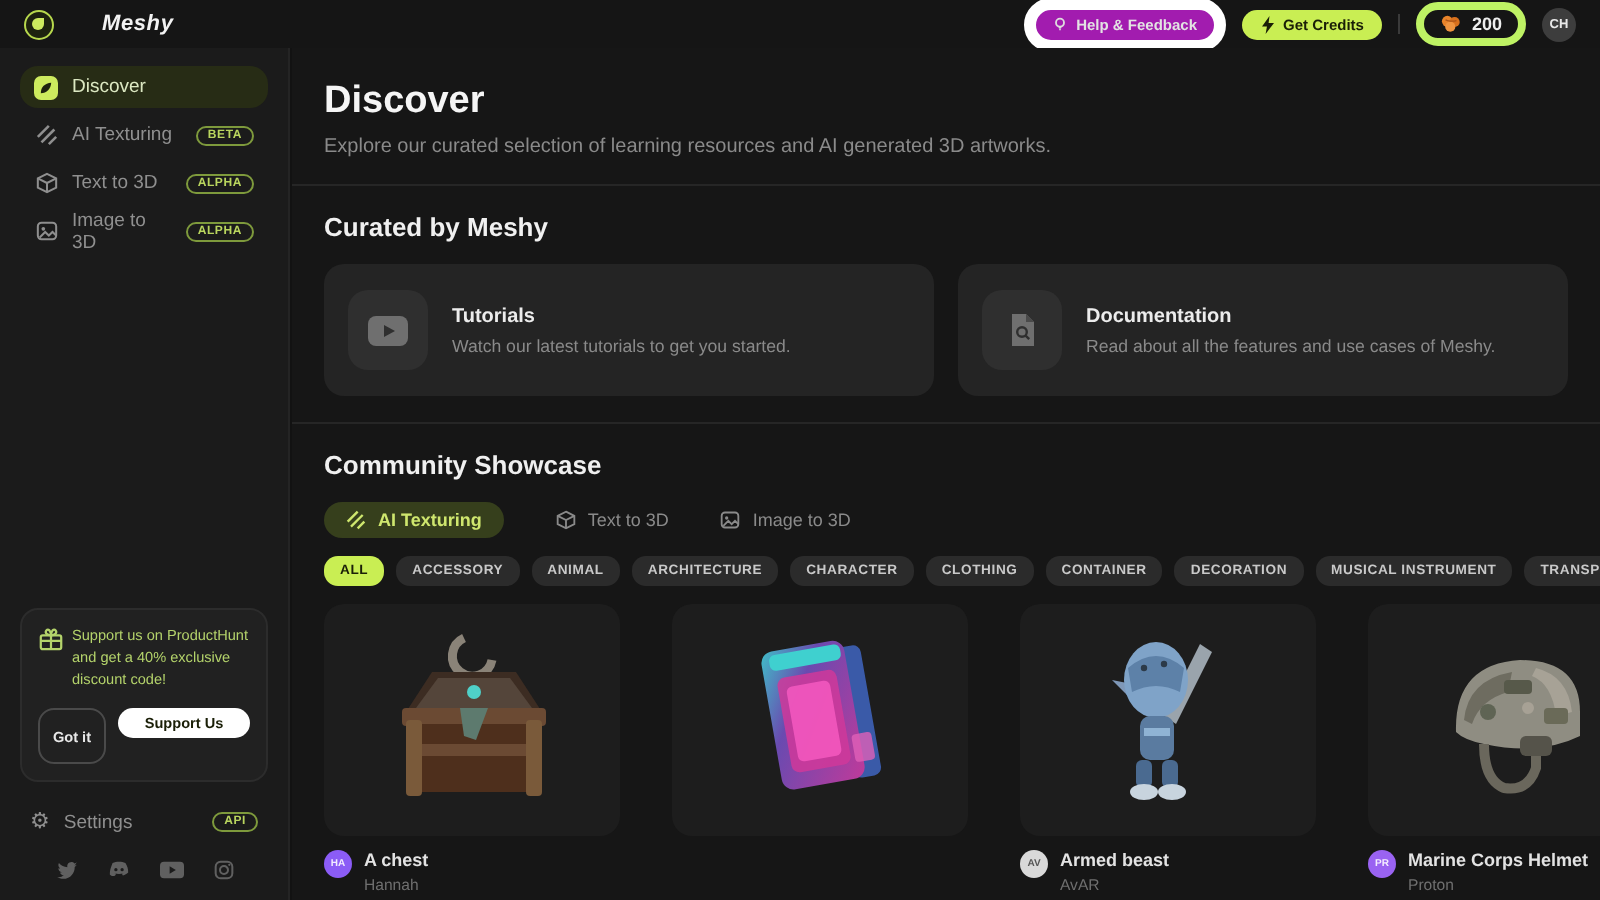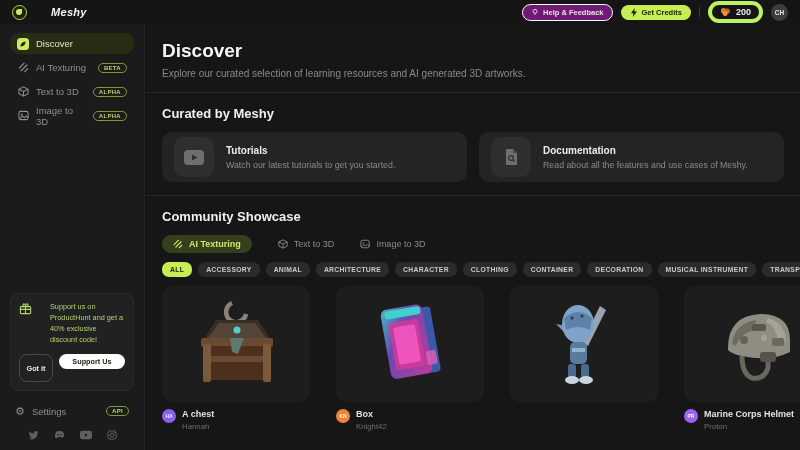--- a/index.html
+++ b/index.html
@@ -6,56 +6,56 @@
   html,body { width:800px; height:450px; overflow:hidden; background:#121212;
     font-family:"Liberation Sans","DejaVu Sans",sans-serif; color:#e6e6e6; }
   .topbar { position:absolute; top:0; left:0; width:800px; height:24px;
     display:flex; align-items:center; justify-content:space-between; padding:0 12px; background:#151515; }
   .logo { display:flex; align-items:center; gap:24px; }
   .logo-badge { width:15px; height:15px; border-radius:50%; background:#1d220f; border:1.5px solid #b7d84d; position:relative; }
   .logo-badge:after { content:""; position:absolute; left:3px; top:3px; width:6px; height:6px; border-radius:50% 0 50% 50%; background:#cdeb5e; }
   .logo-text { font-size:11px; font-weight:bold; font-style:italic; letter-spacing:.3px; color:#f2f2f2; }
   .top-right { display:flex; align-items:center; gap:8px; }
   .pill { display:flex; align-items:center; gap:4px; border-radius:999px; font-size:7.5px; font-weight:bold; }
-  .help-btn { background:#701a75; color:#e3e3e3; padding:3px 8px; border:1px solid #ffffff; }
+  .help-btn { background:#a21caf; color:#e3e3e3; padding:3px 8px; border:6px solid #ffffff; }
   .credits-btn { background:#c9ee53; color:#1a1f07; padding:3px 9px; }
   .vdiv { width:1px; height:10px; background:#3a3a3a; }
   .credit-count { border:4px solid #bef264; padding:2px 8px; font-size:9px; color:#eee; gap:5px; }
   .avatar-top { width:17px; height:17px; border-radius:50%; background:#3d3d3d; color:#e8e8e8;
     display:flex; align-items:center; justify-content:center; font-size:6.5px; font-weight:bold; }
 
   .sidebar { position:absolute; top:24px; left:0; width:145px; height:426px; background:#1b1b1b;
     border-right:1px solid #242424; display:flex; flex-direction:column; padding:9px 10px 8px; }
   .nav-item { display:flex; align-items:center; gap:7px; height:21px; margin-bottom:3px; padding:0 7px;
     border-radius:9px; color:#8f8f8f; font-size:9.5px; cursor:pointer; }
   .nav-item.active { background:#272c15; color:#dce8c2; }
   .nav-label { flex:1; }
   .badge { font-size:6px; font-weight:bold; color:#b9d55e; border:1px solid #7e9a3c; border-radius:8px; padding:1px 5px; letter-spacing:.3px; }
   .nav-icon { width:12px; height:12px; display:flex; align-items:center; justify-content:center; }
   .promo { margin-top:auto; background:#212121; border:1px solid #2c2c2c; border-radius:9px; padding:8px; }
-  .promo-row { display:flex; gap:18px; }
+  .promo-row { display:flex; gap:4px; }
   .promo-text { color:#b4d36b; font-size:7.3px; line-height:1.5; }
   .promo-btns { display:flex; gap:6px; margin-top:8px; }
   .btn-gotit { flex:0 0 34px; border:1px solid #4a4a4a; border-radius:8px; color:#e8e8e8;
     font-size:7.3px; font-weight:bold; height:28px; display:flex; align-items:center; justify-content:center; background:transparent; }
   .btn-support { flex:1; background:#ffffff; border-radius:8px; color:#1a1f07; font-size:7.3px; font-weight:bold;
     height:15px; display:flex; align-items:center; justify-content:center; }
   .settings-row { display:flex; align-items:center; gap:7px; height:22px; margin-top:9px; padding:0 5px; color:#8f8f8f; font-size:9.5px; }
   .settings-row .nav-label { flex:1; }
   .gear { font-size:11px; color:#8f8f8f; line-height:1; }
   .socials { display:flex; justify-content:center; gap:15px; margin-top:8px; padding-bottom:2px; }
   .socials svg { opacity:.55; }
 
   .main { position:absolute; top:24px; left:146px; width:654px; height:426px; background:#161616; padding:11px 16px; overflow:hidden; }
   .page-title { font-size:19px; font-weight:bold; color:#f5f5f5; margin-top:5px; }
   .page-sub { font-size:10px; color:#8a8a8a; margin-top:6px; }
   .hr { height:1px; background:#262626; margin:13px -16px 0; }
   .sec-head { font-size:13px; font-weight:bold; color:#f0f0f0; margin-top:13px; }
   .curated { display:flex; gap:12px; margin-top:11px; }
-  .cur-card { flex:1; height:50px; background:#242424; border-radius:10px; display:flex; align-items:center; padding:0 12px; gap:12px; cursor:pointer; }
+  .cur-card { flex:1; height:66px; background:#242424; border-radius:10px; display:flex; align-items:center; padding:0 12px; gap:12px; cursor:pointer; }
   .cur-icon { width:40px; height:40px; border-radius:10px; background:#2f2f2f; display:flex; align-items:center; justify-content:center; }
   .cur-title { font-size:10px; font-weight:bold; color:#ececec; }
   .cur-desc { font-size:8.8px; color:#8a8a8a; margin-top:4px; }
   .tabs { display:flex; align-items:center; gap:26px; margin-top:11px; }
   .tab { display:flex; align-items:center; gap:6px; font-size:9px; color:#8a8a8a; padding:4px 0; cursor:pointer; }
   .tab.active { background:#363f1c; color:#cfe76e; font-weight:bold; border-radius:999px; padding:4px 11px; }
   .chips { display:flex; gap:6px; margin-top:9px; }
   .chip { background:#2b2b2b; color:#c9c9c9; font-size:6.8px; font-weight:bold; letter-spacing:.3px;
     padding:4px 8px; border-radius:7px; white-space:nowrap; cursor:pointer; }
   .chip.active { background:#c9ee53; color:#1a1f07; }
@@ -311,46 +311,46 @@
           <g transform="rotate(-10 50 50)">
             <rect x="62" y="16" width="14" height="66" rx="4" fill="#3a5aa8"></rect>
             <rect x="26" y="12" width="42" height="70" rx="6" fill="url(#bg1)"></rect>
             <rect x="30" y="14" width="36" height="8" rx="3" fill="#3fd0cf"></rect>
             <rect x="32" y="26" width="30" height="48" rx="4" fill="#d0389a" opacity=".85"></rect>
             <rect x="36" y="31" width="22" height="38" rx="3" fill="#ff5fc8" opacity=".7"></rect>
             <rect x="64" y="60" width="10" height="14" rx="2" fill="#e060b8" opacity=".8"></rect>
           </g>
         </svg>
       </div>
-      <div class="card-foot">
-        <span class="av" style="background-color: rgb(240, 132, 50); color: rgb(255, 243, 232);">KN</span>
-        <div>
-          <div class="cf-title">Box</div>
-          <div class="cf-author">Knight42</div>
-        </div>
-      </div>
     </div>
 
     <div class="show-card">
       <div class="thumb">
         <svg width="100" height="100" viewBox="0 0 100 100">
           <polygon points="66,12 72,16 54,52 48,48" fill="#9aa4ac"></polygon>
           <polygon points="30,38 22,30 32,32" fill="#7f98b8"></polygon>
           <ellipse cx="44" cy="30" rx="16" ry="19" fill="#7fa3c8"></ellipse>
           <path d="M30 24 Q44 12 58 24 L56 36 Q44 30 32 36 Z" fill="#5d81a8"></path>
           <circle cx="38" cy="24" r="1.6" fill="#2c3a48"></circle>
             <circle cx="48" cy="22" r="1.6" fill="#2c3a48"></circle>
           <rect x="36" y="48" width="17" height="22" rx="5" fill="#5a7ba0"></rect>
           <rect x="38" y="54" width="13" height="4" fill="#8fb3d4"></rect>
           <rect x="34" y="70" width="8" height="14" rx="3" fill="#4a6a90"></rect>
           <rect x="47" y="70" width="8" height="14" rx="3" fill="#4a6a90"></rect>
           <ellipse cx="38" cy="86" rx="7" ry="4" fill="#c8d4de"></ellipse>
           <ellipse cx="52" cy="86" rx="7" ry="4" fill="#c8d4de"></ellipse>
         </svg>
       </div>
+      <div class="card-foot">
+        <span class="av" style="background-color: rgb(217, 217, 217); color: rgb(85, 85, 85);">AV</span>
+        <div>
+          <div class="cf-title">Armed beast</div>
+          <div class="cf-author">AvAR</div>
+        </div>
+      </div>
     </div>
 
     <div class="show-card">
       <div class="thumb">
         <svg width="100" height="100" viewBox="0 0 100 100">
           <path d="M20 56 Q19 22 52 20 Q82 20 82 46 L82 58 Q62 68 34 62 Q24 60 20 56 Z" fill="#8f8d82"></path>
           <path d="M24 50 Q26 30 48 26 L46 36 Q32 40 28 52 Z" fill="#6e6c60"></path>
           <path d="M60 24 Q76 28 78 46 L70 48 Q68 32 58 28 Z" fill="#a7a296"></path>
           <rect x="44" y="30" width="14" height="7" rx="2" fill="#57594a"></rect>
           <rect x="64" y="44" width="12" height="8" rx="2" fill="#6a6a58"></rect>

